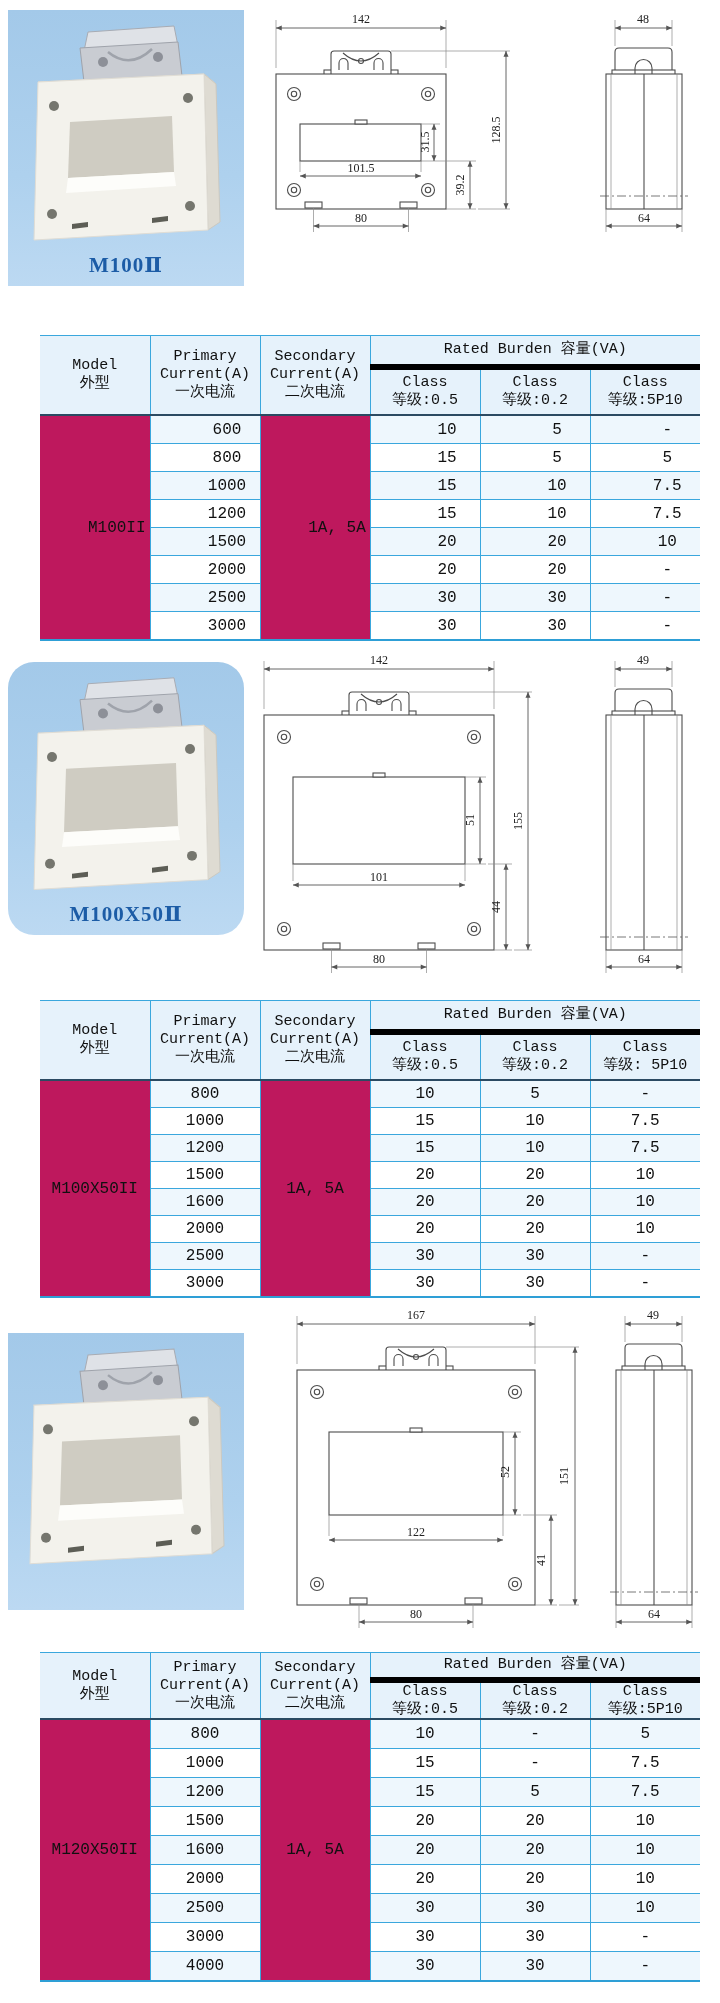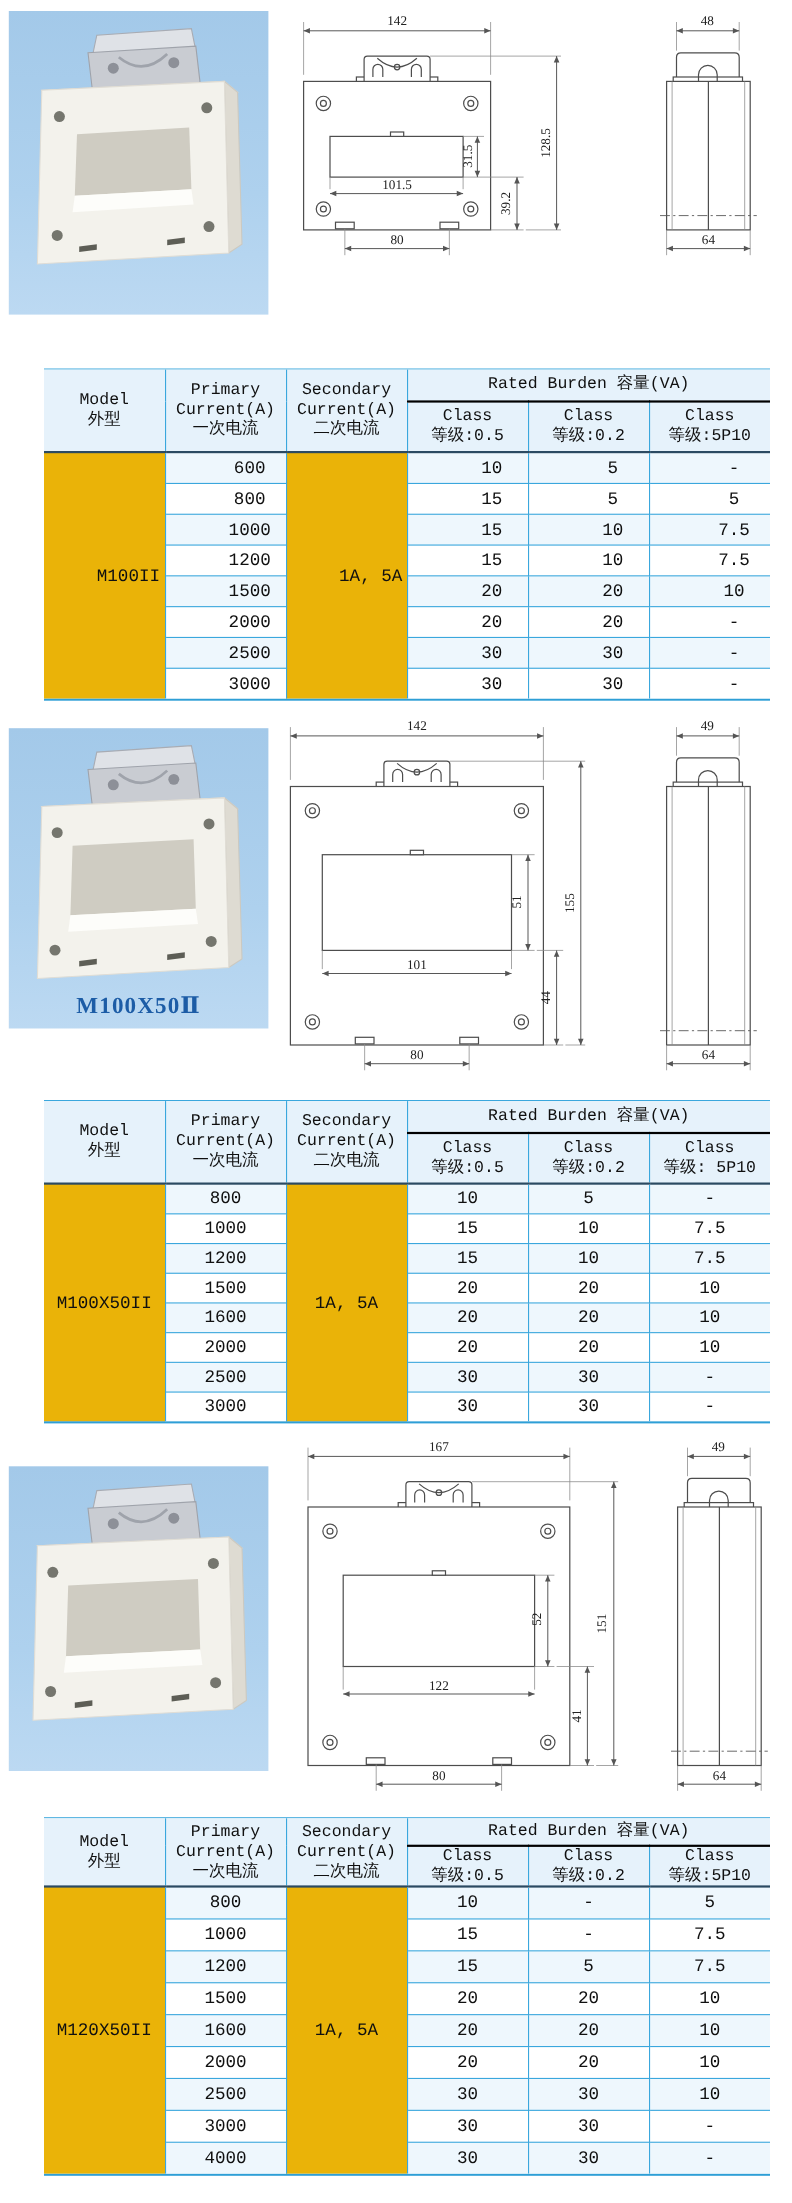--- a/index.html
+++ b/index.html
@@ -20,27 +20,27 @@
 
   .tbl-wrap{position:absolute;left:40px;width:660px;
             border-top:1.5px solid #3aa7dd;border-bottom:2.5px solid #2e9fd6;font-family:Liberation Mono, monospace;}
   table.spec{border-collapse:collapse;border-spacing:0;width:660px;table-layout:fixed;}
   table.spec th,table.spec td{border-left:1px solid #3aa7dd;border-right:1px solid #3aa7dd;
             text-align:center;vertical-align:middle;padding:0;color:#101010;font-weight:normal;}
   table.spec .nl{border-left:none;}
   table.spec .nr{border-right:none;}
   thead th{background:#e6f2fb;font-size:15px;line-height:1.18;}
   th.hd-b{border-bottom:2px solid #2b4a62 !important;}
-  th.burden{border-bottom:2px solid #000000;height:28px;font-size:15px;}
+  th.burden{border-bottom:6px solid #000000;height:28px;font-size:15px;}
   tr.hr2 th{height:44px;margin-left:16px;}
   .t3 th.burden{height:24px;}
   .t3 tr.hr2 th{height:35px;}
   tbody td{border-bottom:1px solid #3aa7dd;font-size:16px;}
   tbody tr:last-child td{border-bottom:none;}
-  td.mcell,td.scell{background:#eab308;border-bottom:none;font-size:16px;}
+  td.mcell,td.scell{background:#be185d;border-bottom:none;font-size:16px;}
   tbody tr:nth-child(odd) td.dcell{background:#eef7fd;}
   tbody tr:nth-child(even) td.dcell{background:#ffffff;}
   .t1 tbody td{height:27px;padding-left:44px;}
   .t2 tbody td{height:26px;}
   .t3 tbody td{height:28px;}
 </style>
 </head>
 <body>
 
 <svg width="0" height="0" style="position:absolute" aria-hidden="true">
@@ -69,20 +69,21 @@
         <polygon points="62,112 164,106 166,162 60,168" fill="#cfccc2"></polygon>
         <polygon points="60,168 166,162 168,176 58,183" fill="#fdfdfa"></polygon>
         <ellipse cx="46" cy="96" rx="5" ry="5" fill="#75766e"></ellipse>
         <ellipse cx="180" cy="88" rx="5" ry="5" fill="#75766e"></ellipse>
         <ellipse cx="44" cy="204" rx="5" ry="5" fill="#75766e"></ellipse>
         <ellipse cx="182" cy="196" rx="5" ry="5" fill="#75766e"></ellipse>
         <polygon points="64,214 80,212 80,217 64,219" fill="#5d5e56"></polygon>
         <polygon points="144,208 160,206 160,211 144,213" fill="#5d5e56"></polygon>
       </g>
     </svg>
+    <div class="photo-label">M100Ⅱ</div>
   </div>
 
   <div class="drawing" style="left:248px;top:4px;">
     <svg width="320" height="232" viewBox="0 0 320 232">
       <line class="ext" x1="28" y1="64" x2="28" y2="16"></line>
         <line class="ext" x1="198" y1="64" x2="198" y2="16"></line>
       <line class="dim" x1="28" y1="24" x2="198" y2="24" marker-start="url(#arw)" marker-end="url(#arw)"></line>
       <text x="113" y="19" text-anchor="middle">142</text>
       <g>
         <rect class="lnf" x="76" y="66" width="74" height="5"></rect>
@@ -233,21 +234,21 @@
         <tr>
             <td class="dcell">3000</td>
             <td class="dcell">30</td>
             <td class="dcell">30</td>
             <td class="dcell nr">-</td>
           </tr>
       </tbody>
     </table>
   </div>
 
-  <div class="photo-panel" style="left:8px;top:662px;width:236px;height:273px;">
+  <div class="photo-panel" style="left:8px;top:662px;width:236px;height:273px;border-radius:26px;">
     <svg width="236" height="273" viewBox="0 0 236 276" preserveAspectRatio="none">
       <g>
         <polygon points="80,22 166,16 170,36 76,41" fill="#dfe2e7" stroke="#a8acb4" stroke-width="1"></polygon>
         <polygon points="72,38 170,32 174,66 76,72" fill="#c9ccd2" stroke="#9fa3ab" stroke-width="1"></polygon>
         <path d="M100,42 Q122,60 144,39" stroke="#9fa3ab" fill="none" stroke-width="2.5"></path>
         <circle cx="95" cy="52" r="5" fill="#8d9098"></circle>
           <circle cx="150" cy="47" r="5" fill="#8d9098"></circle>
       </g>
       <g>
         <polygon points="30,72 196,64 208,74 44,83" fill="#fbfaf6" stroke="#d8d5cd" stroke-width="1"></polygon>
@@ -447,21 +448,21 @@
         <ellipse cx="40" cy="96" rx="5" ry="5" fill="#75766e"></ellipse>
         <ellipse cx="186" cy="88" rx="5" ry="5" fill="#75766e"></ellipse>
         <ellipse cx="38" cy="204" rx="5" ry="5" fill="#75766e"></ellipse>
         <ellipse cx="188" cy="196" rx="5" ry="5" fill="#75766e"></ellipse>
         <polygon points="60,214 76,212 76,217 60,219" fill="#5d5e56"></polygon>
         <polygon points="148,208 164,206 164,211 148,213" fill="#5d5e56"></polygon>
       </g>
     </svg>
   </div>
 
-  <div class="drawing" style="left:250px;top:1300px;">
+  <div class="drawing" style="left:267px;top:1300px;">
     <svg width="355" height="340" viewBox="0 0 355 340">
       <line class="ext" x1="30" y1="64" x2="30" y2="16"></line>
         <line class="ext" x1="268" y1="64" x2="268" y2="16"></line>
       <line class="dim" x1="30" y1="24" x2="268" y2="24" marker-start="url(#arw)" marker-end="url(#arw)"></line>
       <text x="149" y="19" text-anchor="middle">167</text>
       <g>
         <rect class="lnf" x="112" y="66" width="74" height="5"></rect>
         <path class="lnf" d="M119,70 V50 Q119,47 122,47 H176 Q179,47 179,50 V70"></path>
         <path class="ln" d="M131,49 Q149,65 167,49"></path>
           <circle class="ln" cx="149" cy="57" r="2.5"></circle>

